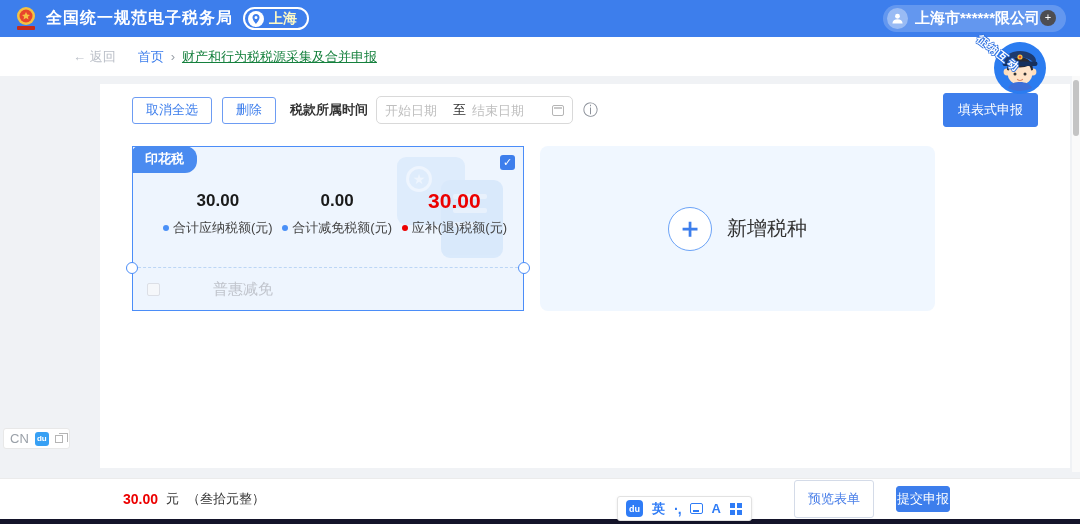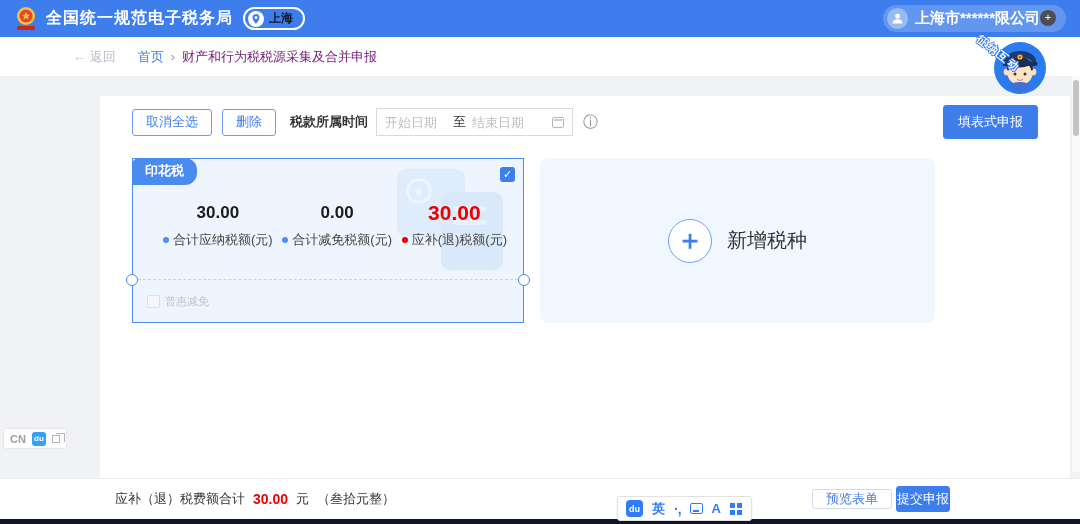--- a/index.html
+++ b/index.html
@@ -5,48 +5,48 @@
   * { margin:0; padding:0; box-sizing:border-box; }
   body { font-family:"Liberation Sans","DejaVu Sans",sans-serif; background:#888; }
   .screen { position:relative; width:1080px; height:524px; background:#f0f2f5; overflow:hidden; margin:0 auto; }
 
   
   .header { position:absolute; top:0; left:0; width:1080px; height:37px; background:#3d7eec; display:flex; align-items:center; padding:0 14px; z-index:4; }
   .emblem { width:24px; height:26px; margin-right:8px; flex:0 0 auto; }
   .app-title { color:#fff; font-size:16px; font-weight:bold; letter-spacing:1px;text-align:center; }
   .loc-pill { display:flex; align-items:center; gap:5px; margin-left:10px; border:2px solid #fff; border-radius:13px; padding:1px 10px 1px 3px; height:23px; cursor:pointer; }
   .loc-pin-wrap { width:16px; height:16px; background:#fff; border-radius:50%; display:flex; align-items:center; justify-content:center; }
-  .loc-label { color:#0f172a; font-size:12px; font-weight:bold; }
+  .loc-label { color:#fef9c3; font-size:14px; font-weight:bold; }
   .header-spacer { flex:1; }
   .company-pill { display:flex; align-items:center; gap:7px; background:rgba(255,255,255,.2); border-radius:15px; padding:2px 26px 2px 4px; height:27px; cursor:pointer; }
   .company-avatar { width:21px; height:21px; border-radius:50%; background:rgba(255,255,255,.35); display:flex; align-items:center; justify-content:center; }
   .company-name { color:#fff; font-size:15px; font-weight:bold; }
   .collapse-btn { position:absolute; top:10px; right:24px; width:16px; height:16px; border-radius:50%; background:#4d4d52; color:#fff; font-size:11px; line-height:15px; text-align:center; cursor:pointer; z-index:7; }
 
   
   .mascot { position:absolute; top:42px; right:34px; width:52px; height:52px; z-index:6; cursor:pointer; }
   .mascot-arc { position:absolute; top:-12px; left:-16px; transform:rotate(38deg); transform-origin:left center; color:#fff; font-size:11px; font-weight:bold; letter-spacing:2px; white-space:nowrap;
     text-shadow:-1px 0 #2b6fe0,1px 0 #2b6fe0,0 -1px #2b6fe0,0 1px #2b6fe0; }
 
   
   .crumb-row { position:absolute; top:37px; left:0; width:1080px; height:39px; background:#fff; display:flex; align-items:center; padding-left:73px; font-size:13px; }
   .back-link { color:#b9bec7; cursor:pointer; margin-right:22px; }
   .crumb-home { color:#3d7eec; cursor:pointer; }
   .crumb-sep { color:#9aa0a8; margin:0 7px; }
-  .crumb-current { color:#701a75; }
-
-  
-  .panel { position:absolute; top:96px; left:100px; width:970px; height:384px; background:#fff; }
+  .crumb-current { color:#15803d;text-decoration:underline; }
+
+  
+  .panel { position:absolute; top:84px; left:100px; width:970px; height:384px; background:#fff; }
   .toolbar { position:absolute; top:12px; left:32px; right:32px; height:28px; display:flex; align-items:center; }
   .btn { font-size:13px; border-radius:3px; cursor:pointer; display:inline-flex; align-items:center; justify-content:center; }
   .btn-outline-blue { height:27px; padding:0 13px; background:#fff; border:1px solid #6d9cf3; color:#3d7eec; }
   .btn-primary { height:34px; padding:0 14px; background:#3d7eec; border:1px solid #3d7eec; color:#fff; }
   .tb-gap { width:10px; }
   .period-label { font-size:13px; font-weight:bold; color:#333; margin:0 8px 0 14px; }
-  .date-range { display:flex; align-items:center; width:197px; height:28px; border:1px solid #d9d9d9; border-radius:0; padding:0 8px; background:#fff; }
+  .date-range { display:flex; align-items:center; width:197px; height:28px; border:1px solid #d9d9d9; border-radius:5px; padding:0 8px; background:#fff; }
   .date-input { border:none; outline:none; width:62px; font-size:13px; color:#333; background:transparent; }
   .date-input::placeholder { color:#bfbfbf; }
   .date-to { font-size:13px; color:#333; margin:0 6px; }
   .cal-icon { width:12px; height:11px; border:1px solid #b5b5b5; border-radius:2px; margin-left:auto; position:relative; }
   .cal-icon::before { content:""; position:absolute; top:1px; left:1px; right:1px; height:2px; background:#c9c9c9; }
   .info-icon { font-size:15px; color:#8a8f98; margin-left:10px; cursor:pointer; font-style:normal; }
 
   
   .cards { position:absolute; top:62px; left:32px; display:flex; gap:16px; }
   .tax-card { position:relative; width:392px; height:165px; background:#eef5fe; border:1px solid #4b8df8; border-radius:0; cursor:pointer; }
@@ -65,44 +65,44 @@
   .dot { display:inline-block; width:6px; height:6px; border-radius:50%; margin:0 4px 1px 0; vertical-align:middle; }
   .dot-blue { background:#4a90f7; }
   .dot-red { background:#ec0000; }
   .card-divider { position:absolute; left:0; right:0; bottom:42px; border-top:1px dashed #bcd6f5; }
   .notch { position:absolute; bottom:36px; width:12px; height:12px; background:#fff; border:1px solid #4b8df8; border-radius:50%; }
   .notch-l { left:-7px; } .notch-r { right:-7px; }
   .card-footer { position:absolute; left:0; right:0; bottom:0; height:42px; display:flex; align-items:center; justify-content:space-between; padding:0 14px; }
   .period-text { font-size:13px; color:#333; }
   .relief { display:flex; align-items:center; gap:5px; }
   .cb-disabled { width:13px; height:13px; border:1px solid #dcdfe6; background:#f5f7fa; border-radius:2px; }
-  .relief-label { font-size:11px; color:#c0c4cc; }
+  .relief-label { font-size:15px; color:#c0c4cc;margin-left:48px; }
 
   .add-card { width:395px; height:165px; background:#f0f7ff; border-radius:8px; display:flex; align-items:center; justify-content:center; gap:15px; cursor:pointer; }
   .add-circle { width:44px; height:44px; border:1.5px solid #6ba3f7; border-radius:50%; background:#fff; color:#3d7eec; font-size:27px; font-weight:bold; display:flex; align-items:center; justify-content:center; line-height:1; }
   .add-label { font-size:20px; color:#333; }
 
   
   .scrollbar-track { position:absolute; top:76px; right:0; width:8px; height:396px; background:#fafafa; }
   .scrollbar-thumb { position:absolute; top:4px; left:1px; width:6px; height:56px; background:#c4c4c4; border-radius:3px; cursor:pointer; }
 
   
   .left-ime { position:absolute; top:428px; left:3px; height:21px; background:#fff; border:1px solid #e8e8e8; border-radius:3px; display:flex; align-items:center; gap:6px; padding:0 6px; z-index:5; }
-  .left-ime-lang { font-size:11px; color:#9aa0a8;font-weight:bold; }
+  .left-ime-lang { font-size:13px; color:#9aa0a8; }
   .du-badge { width:14px; height:14px; background:#37a0f4; border-radius:3px; color:#fff; font-size:8px; font-weight:bold; display:flex; align-items:center; justify-content:center; cursor:pointer; }
   .restore-icon { position:relative; width:8px; height:8px; border:1px solid #b5b5b5; cursor:pointer; }
   .restore-icon::after { content:""; position:absolute; top:-3px; left:3px; width:8px; height:8px; border:1px solid #b5b5b5; border-left:none; border-bottom:none; }
 
   
   .footer { position:absolute; bottom:5px; left:0; width:1080px; height:41px; background:#fff; border-top:1px solid #ebebeb; display:flex; align-items:center; padding:0 130px 0 115px; z-index:2; }
   .sum-label, .sum-unit, .sum-words { font-size:13px; color:#333; }
   .sum-amount { font-size:14px; color:#ec0000; font-weight:bold; margin:0 8px; }
   .sum-unit { margin-right:8px; }
   .footer-spacer { flex:1; }
-  .btn-preview { height:20px; padding:0 13px; background:#fff; border:1px solid #d4dbe8; color:#4a7fe8; margin-right:4px; }
+  .btn-preview { height:38px; padding:0 13px; background:#fff; border:1px solid #d4dbe8; color:#4a7fe8; margin-right:22px; }
   .btn-submit { height:26px; padding:0 0; background:#3d7eec; border:1px solid #3d7eec; color:#fff; }
 
   
   .ime-bar { position:absolute; left:617px; bottom:3px; height:25px; background:#fff; border:1px solid #e2e2e2; border-radius:3px; box-shadow:0 1px 3px rgba(0,0,0,.08); display:flex; align-items:center; gap:9px; padding:0 8px; z-index:6; }
   .ime-logo { width:17px; height:17px; background:#2f7cf6; border-radius:4px; color:#fff; font-size:9px; font-weight:bold; display:flex; align-items:center; justify-content:center; cursor:pointer; }
   .ime-txt { color:#2f7cf6; font-size:13px; font-weight:bold; cursor:pointer; line-height:1; }
   .ime-sym { color:#2f7cf6; font-size:14px; font-weight:bold; cursor:pointer; letter-spacing:-1px; }
   .clip-icon { width:13px; height:11px; border:1.5px solid #2f7cf6; border-radius:2px; position:relative; cursor:pointer; }
   .clip-icon::after { content:""; position:absolute; left:2px; bottom:1px; width:6px; height:2px; background:#2f7cf6; }
   .grid-icon { position:relative; width:5px; height:5px; background:#2f7cf6; box-shadow:7px 0 #2f7cf6,0 7px #2f7cf6,7px 7px #2f7cf6; margin:-7px 8px 0 0; cursor:pointer; }
@@ -242,21 +242,20 @@
     <div class="scrollbar-thumb"></div>
   </div>
 
   <div class="left-ime">
     <span class="left-ime-lang">CN</span>
     <span class="du-badge">du</span>
     <span class="restore-icon"></span>
   </div>
 
   <div class="footer">
-    <span class="sum-label">应补（退）税费额合计</span>
     <span class="sum-amount">30.00</span>
     <span class="sum-unit">元</span>
     <span class="sum-words">（叁拾元整）</span>
     <span class="footer-spacer"></span>
     <button class="btn btn-preview">预览表单</button>
     <button class="btn btn-submit">提交申报</button>
   </div>
 
   <div class="ime-bar">
     <span class="ime-logo">du</span>

